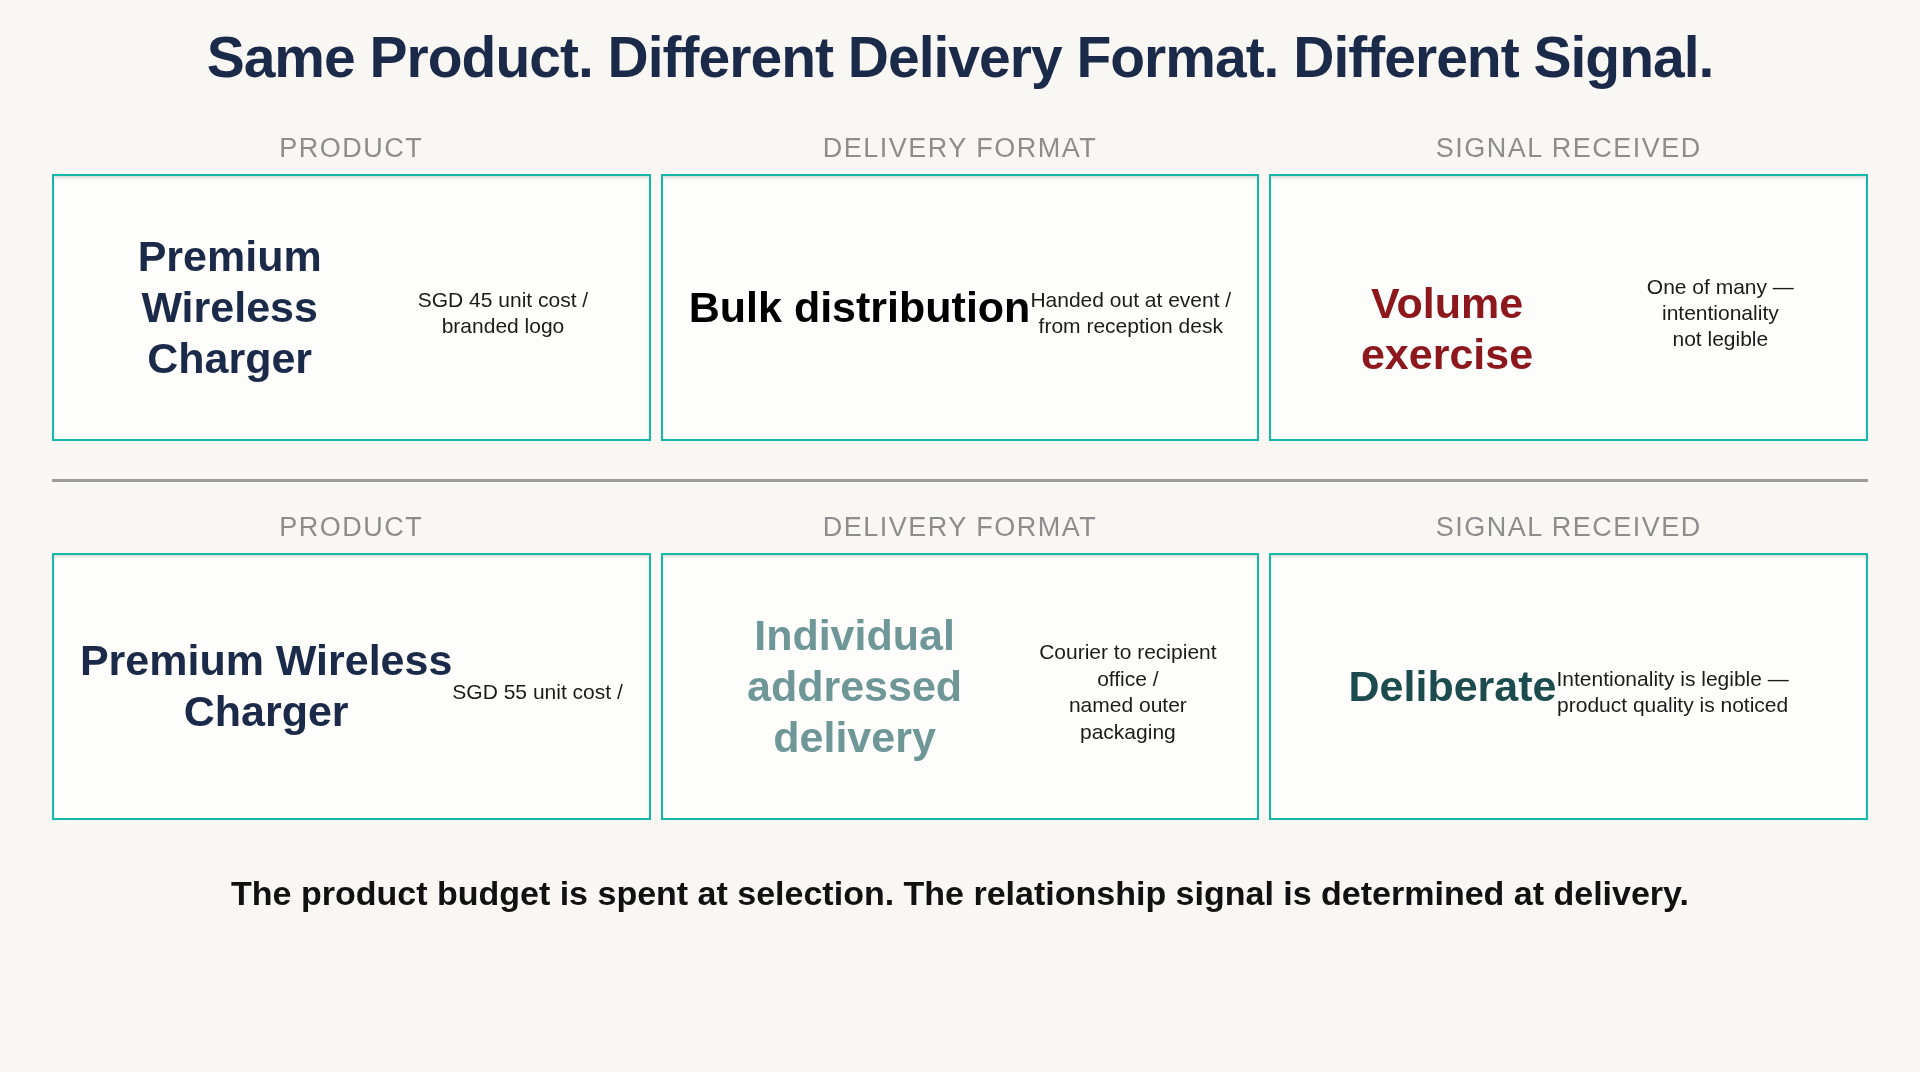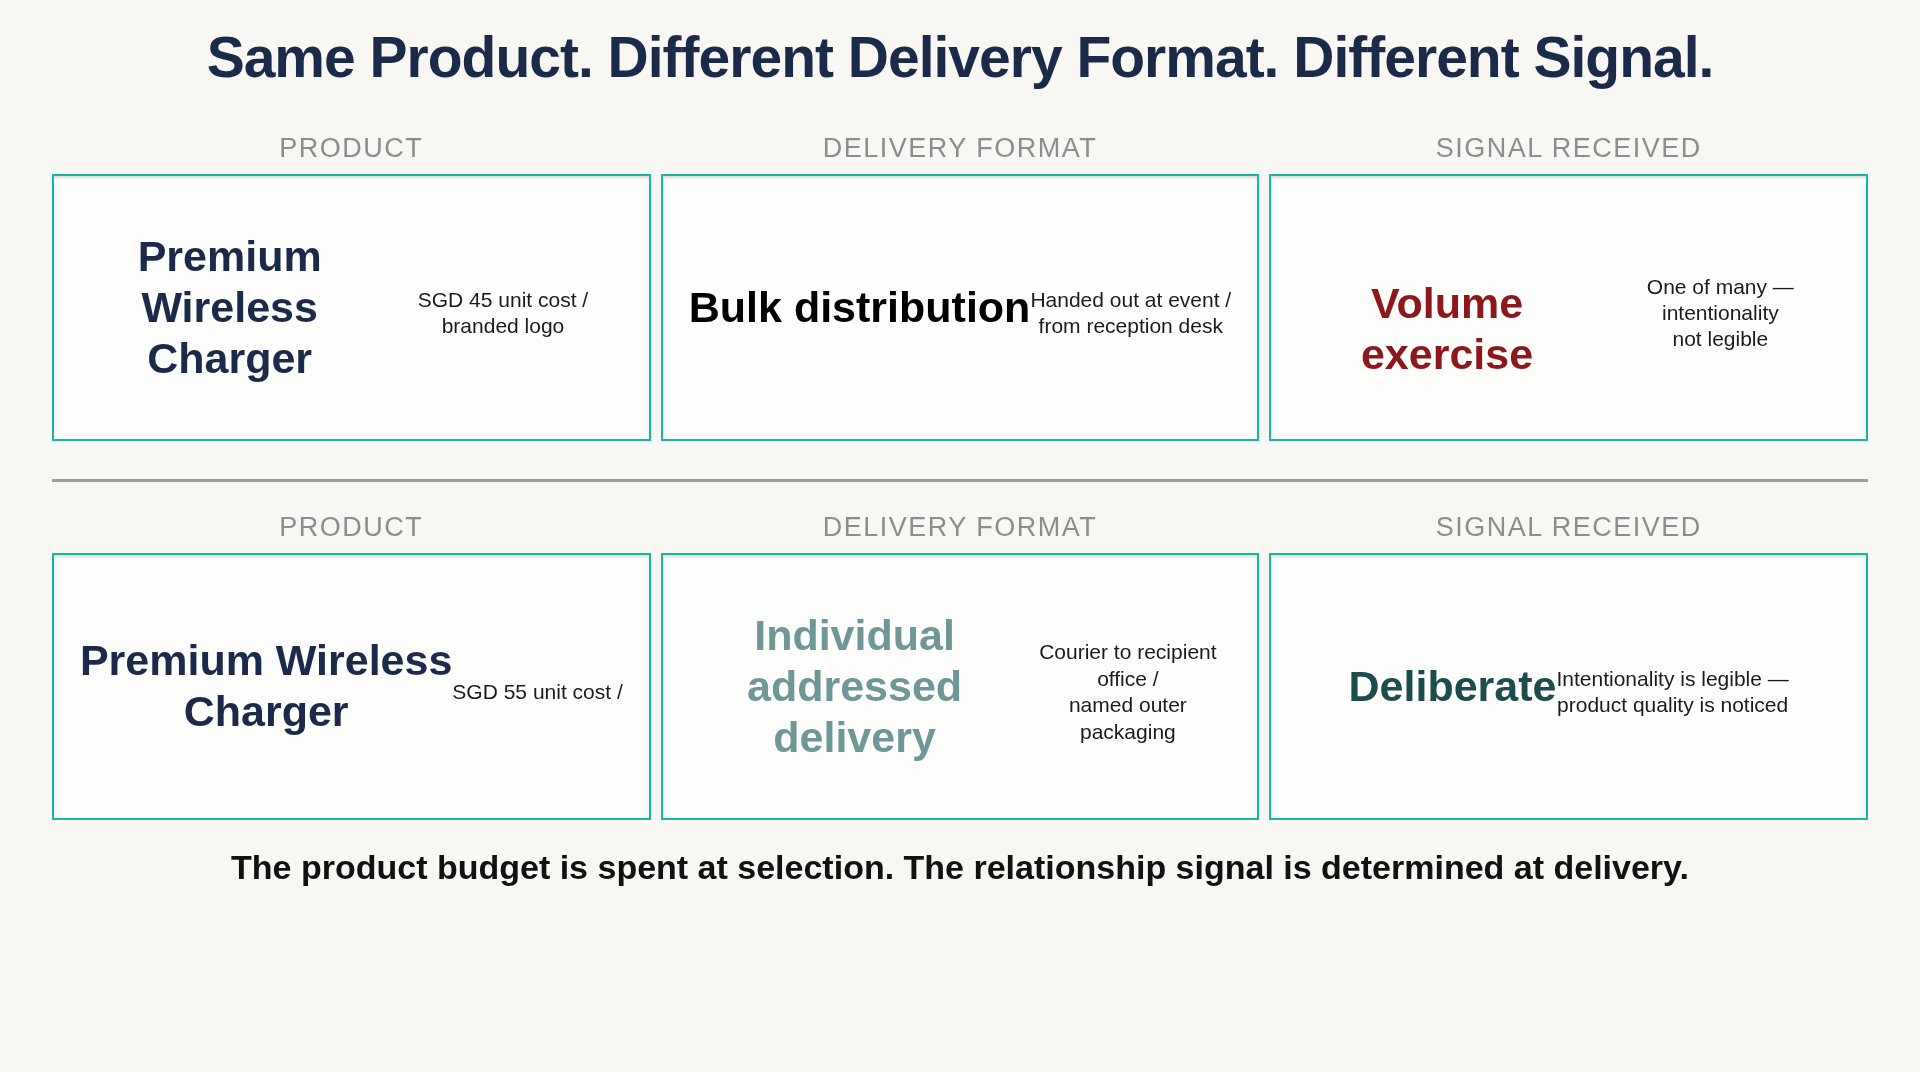--- a/index.html
+++ b/index.html
@@ -67,21 +67,21 @@
     color: #1b1b1b;
   }
   .line { display: block; }
   .divider {
     margin: 38px 52px 0;
     border: none;
     border-top: 3px solid #9c9c9c;
     height: 0;
   }
   .footer {
-    margin-top: 28px;
+    margin-top: 54px;
     text-align: center;
     font-size: 34px;
     font-weight: 700;
     color: #111111;
   }
 </style>
 </head>
 <body>
 
 <main class="canvas">

